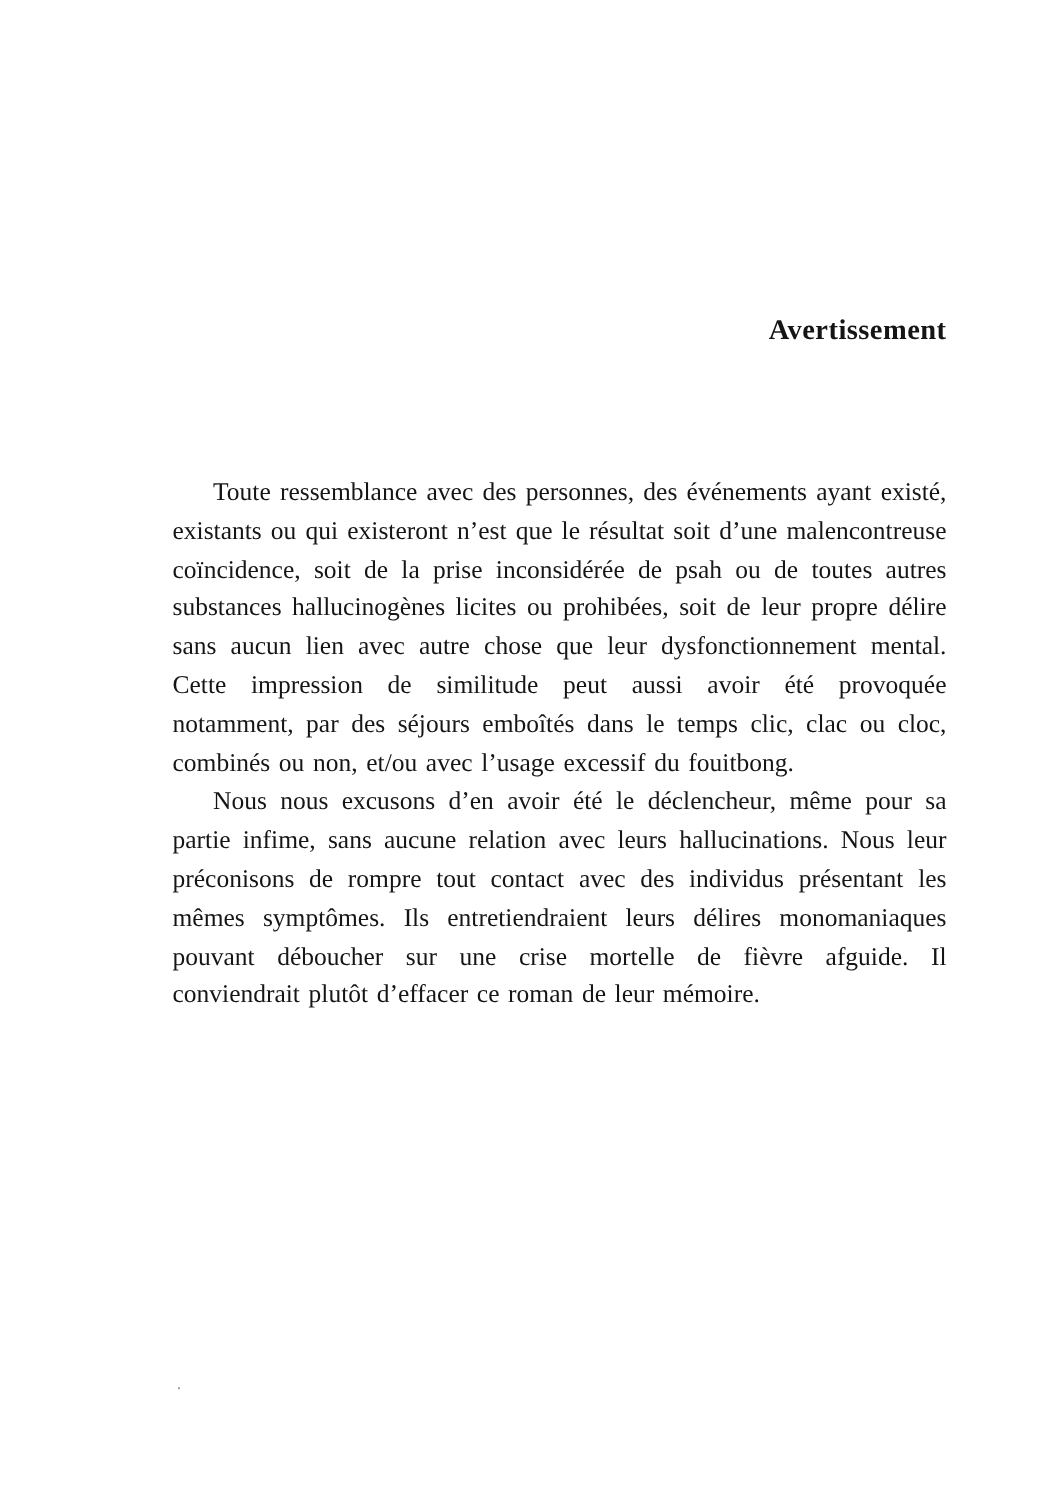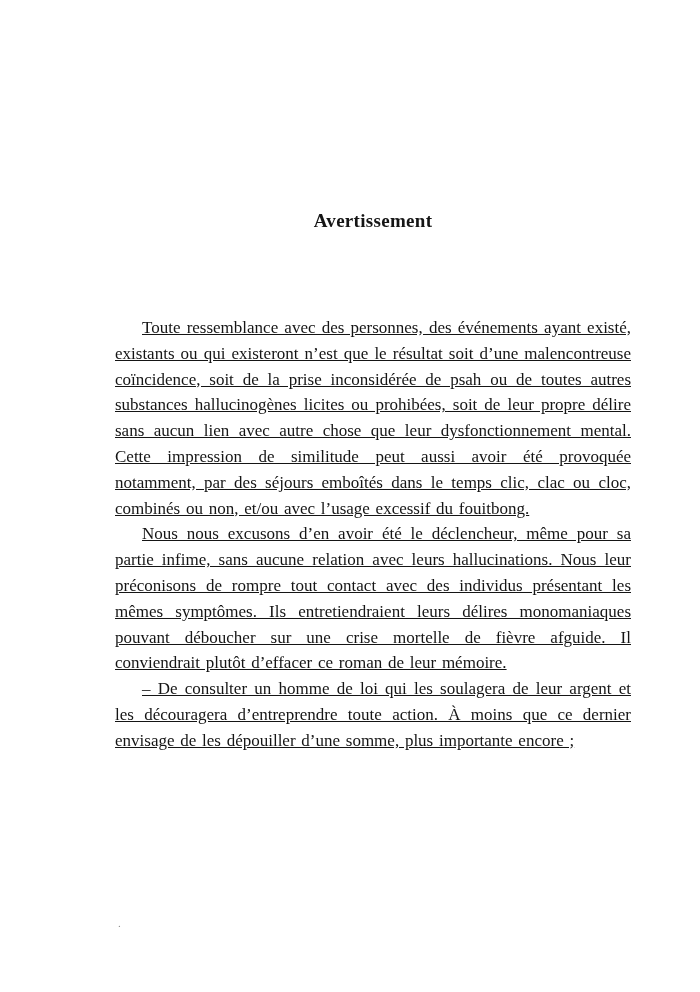--- a/index.html
+++ b/index.html
@@ -20,58 +20,56 @@
     left: 115px;
     top: 0;
     width: 516px;
     height: 992px;
   }
   .chapter-title {
     position: absolute;
     top: 210px;
     left: 0;
     width: 100%;
-    text-align: center;
+    text-align: right;
     font-size: 19px;
     font-weight: bold;
     letter-spacing: 0.3px;
     margin: 0;
   }
   .body-text {
     position: absolute;
     top: 315px;
     left: 0;
     width: 100%;
     font-size: 17px;
     line-height: 25.8px;
     text-align: justify;
     text-justify: inter-word;
   }
   .body-text p {
     margin: 0;
     padding: 0;
     text-indent: 27px;
     word-spacing: 1.5px;
-    text-decoration: underline;
   }
   .page-mark {
     position: absolute;
     left: 118px;
     top: 918px;
     font-size: 11px;
     color: #8a8a8a;
     line-height: 1;
   }
 </style>
 </head>
 <body>
 
 <div class="book-page">
   <h1 class="chapter-title">Avertissement</h1>
 
   <div class="body-text">
     <p>Toute ressemblance avec des personnes, des événements ayant existé, existants ou qui existeront n’est que le résultat soit d’une malencontreuse coïncidence, soit de la prise inconsidérée de psah ou de toutes autres substances hallucinogènes licites ou prohibées, soit de leur propre délire sans aucun lien avec autre chose que leur dysfonctionnement mental. Cette impression de similitude peut aussi avoir été provoquée notamment, par des séjours emboîtés dans le temps clic, clac ou cloc, combinés ou non, et/ou avec l’usage excessif du fouitbong.</p>
     <p>Nous nous excusons d’en avoir été le déclencheur, même pour sa partie infime, sans aucune relation avec leurs hallucinations. Nous leur préconisons de rompre tout contact avec des individus présentant les mêmes symptômes. Ils entretiendraient leurs délires monomaniaques pouvant déboucher sur une crise mortelle de fièvre afguide. Il conviendrait plutôt d’effacer ce roman de leur mémoire.</p>
-    <p>– De consulter un homme de loi qui les soulagera de leur argent et les découragera d’entreprendre toute action. À moins que ce dernier envisage de les dépouiller d’une somme, plus importante encore ;</p>
   </div>
 </div>
 
 <span class="page-mark">.</span>
 
 </body></html>

